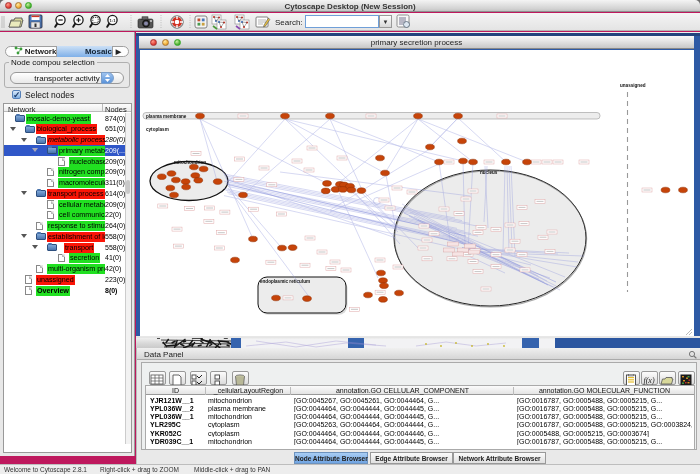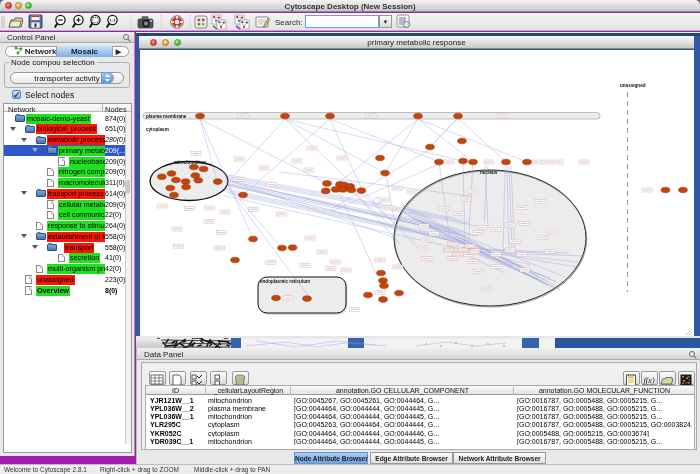--- a/index.html
+++ b/index.html
@@ -1,17 +1,17 @@
 <!DOCTYPE html>
 <html><head>
 <meta charset="utf-8">
 <style>
 * { margin:0; padding:0; box-sizing:border-box; }
 html,body { width:700px; height:474px; overflow:hidden; font-family:"Liberation Sans", sans-serif; }
-#app { position:absolute; left:0; top:0; width:700px; height:474px; background:#a21caf; }
+#app { position:absolute; left:0; top:0; width:700px; height:474px; background:#be185d; }
 .abs { position:absolute; }
 
 #titlebar { left:0; top:0; width:700px; height:12px;
   background:linear-gradient(#f4f4f4,#d2d2d2 80%,#c2c2c2);
   border-bottom:1px solid #8e8e8e; }
 #titlebar .tl { width:7px; height:7px; border-radius:50%; top:2px; }
 #title-text { width:700px; text-align:center; top:2px; font-size:8px; font-weight:bold; color:#333; }
 
 #toolbar { left:0; top:13px; width:700px; height:18px; background:linear-gradient(#f4f4f4,#e4e4e4); border-bottom:1px solid #b5b5b5; }
 
@@ -176,35 +176,28 @@
             <circle cx="9.5" cy="9.5" r="3" fill="#dde6f0" stroke="#456" stroke-width="0.7"></circle>
           </g>
         </g>
     </svg>
     <span class="abs" style="left:275px; top:4.5px; font-size:8px; color:#222;">Search:</span>
     <div class="abs" style="left:305px; top:2px; width:74px; height:13px; background:#fff; border:1.5px solid #6f9fd8;"></div>
     <div class="abs" style="left:379px; top:2px; width:13px; height:13px; background:linear-gradient(#fdfdfd,#d8d8d8); border:1px solid #999; font-size:6px; text-align:center; line-height:12px; color:#333;">▼</div>
   </div>
 
   <div id="cp" class="abs">
-    <div id="cp-head" class="abs">
-        <span>Control Panel</span>
-      <svg class="abs" style="right:3px;top:1px" width="9" height="9">
-          <circle cx="4" cy="4" r="2.6" fill="none" stroke="#777" stroke-width="1"></circle>
-          <path d="M6 6 L8.4 8.4" stroke="#777" stroke-width="1.2"></path>
-        </svg>
-    </div>
     <div id="tabbar" class="abs"></div>
     <div class="tab abs" style="left:10px; top:14px; width:50px;"><svg width="9" height="9" style="vertical-align:-1px">
           <circle cx="2" cy="2" r="1.4" fill="#3a9c3a"></circle>
           <circle cx="7" cy="3" r="1.4" fill="#3a9c3a"></circle>
           <circle cx="4" cy="7" r="1.4" fill="#3a9c3a"></circle>
           <path d="M2 2 L7 3 L4 7" stroke="#3a9c3a" stroke-width="0.7" fill="none"></path>
         </svg> Network</div>
-    <div class="tab abs" id="tab-mosaic" style="top:14px;">Mosaic</div>
+    <div class="tab abs" id="tab-mosaic" style="top:14px;text-align:right;">Mosaic</div>
     <div class="tab abs" id="tab-arrow" style="top:14px;">▶</div>
     <div id="groupbox" class="abs"></div>
     <div id="groupbox-label" class="abs" style="top:26px;">Node compou selection</div>
     <div id="combo" class="abs">transporter activity</div>
     <div id="combo-btn" class="abs">
         <svg width="11" height="10" style="position:absolute;left:0px;top:0px">
           <path d="M5.5 1 L8 4 L3 4 Z" fill="#fff"></path>
           <path d="M5.5 9 L8 6 L3 6 Z" fill="#fff"></path>
         </svg>
       </div>
@@ -314,21 +307,21 @@
     </div>
   </div>
 
   <div id="mdi" class="abs">
     <div id="iwin" class="abs">
       <div id="iwin-top" class="abs"></div>
       <div id="iwin-title" class="abs">
         <div class="tl abs" style="left:11px; background:radial-gradient(circle at 35% 30%,#ff9a8a,#e3443a 60%,#b02020); border:0.5px solid #a33;"></div>
         <div class="tl abs" style="left:23px; background:radial-gradient(circle at 35% 30%,#ffe9a0,#f3b03a 60%,#c08020); border:0.5px solid #a73;"></div>
         <div class="tl abs" style="left:35px; background:radial-gradient(circle at 35% 30%,#c8f0a0,#57b53a 60%,#2e8020); border:0.5px solid #3a2;"></div>
-        <span>primary metabolic response</span>
+        <span>primary secretion process</span>
       </div>
       <svg id="canvas" class="abs" viewBox="140 50 554 286" width="554" height="286">
         <g id="net">
             <rect x="143" y="112.5" width="457" height="6.5" rx="3" fill="#ededed" stroke="#999" stroke-width="0.6"></rect>
             <text x="146" y="117.5" font-size="4.6" font-weight="bold" fill="#111">plasma membrane</text>
             <text x="146" y="130.5" font-size="4.6" font-weight="bold" fill="#111">cytoplasm</text>
             <ellipse cx="189" cy="181" rx="39" ry="19.5" fill="#ececec" stroke="#111" stroke-width="1.3"></ellipse>
             <text x="174" y="163.5" font-size="4.6" font-weight="bold" fill="#111">mitochondrion</text>
             <ellipse cx="490" cy="238" rx="96" ry="68" fill="#ececec" stroke="#222" stroke-width="1"></ellipse>
             <ellipse cx="490.6" cy="239" rx="96" ry="68" fill="none" stroke="#555" stroke-width="1.2" opacity="0.5"></ellipse>

